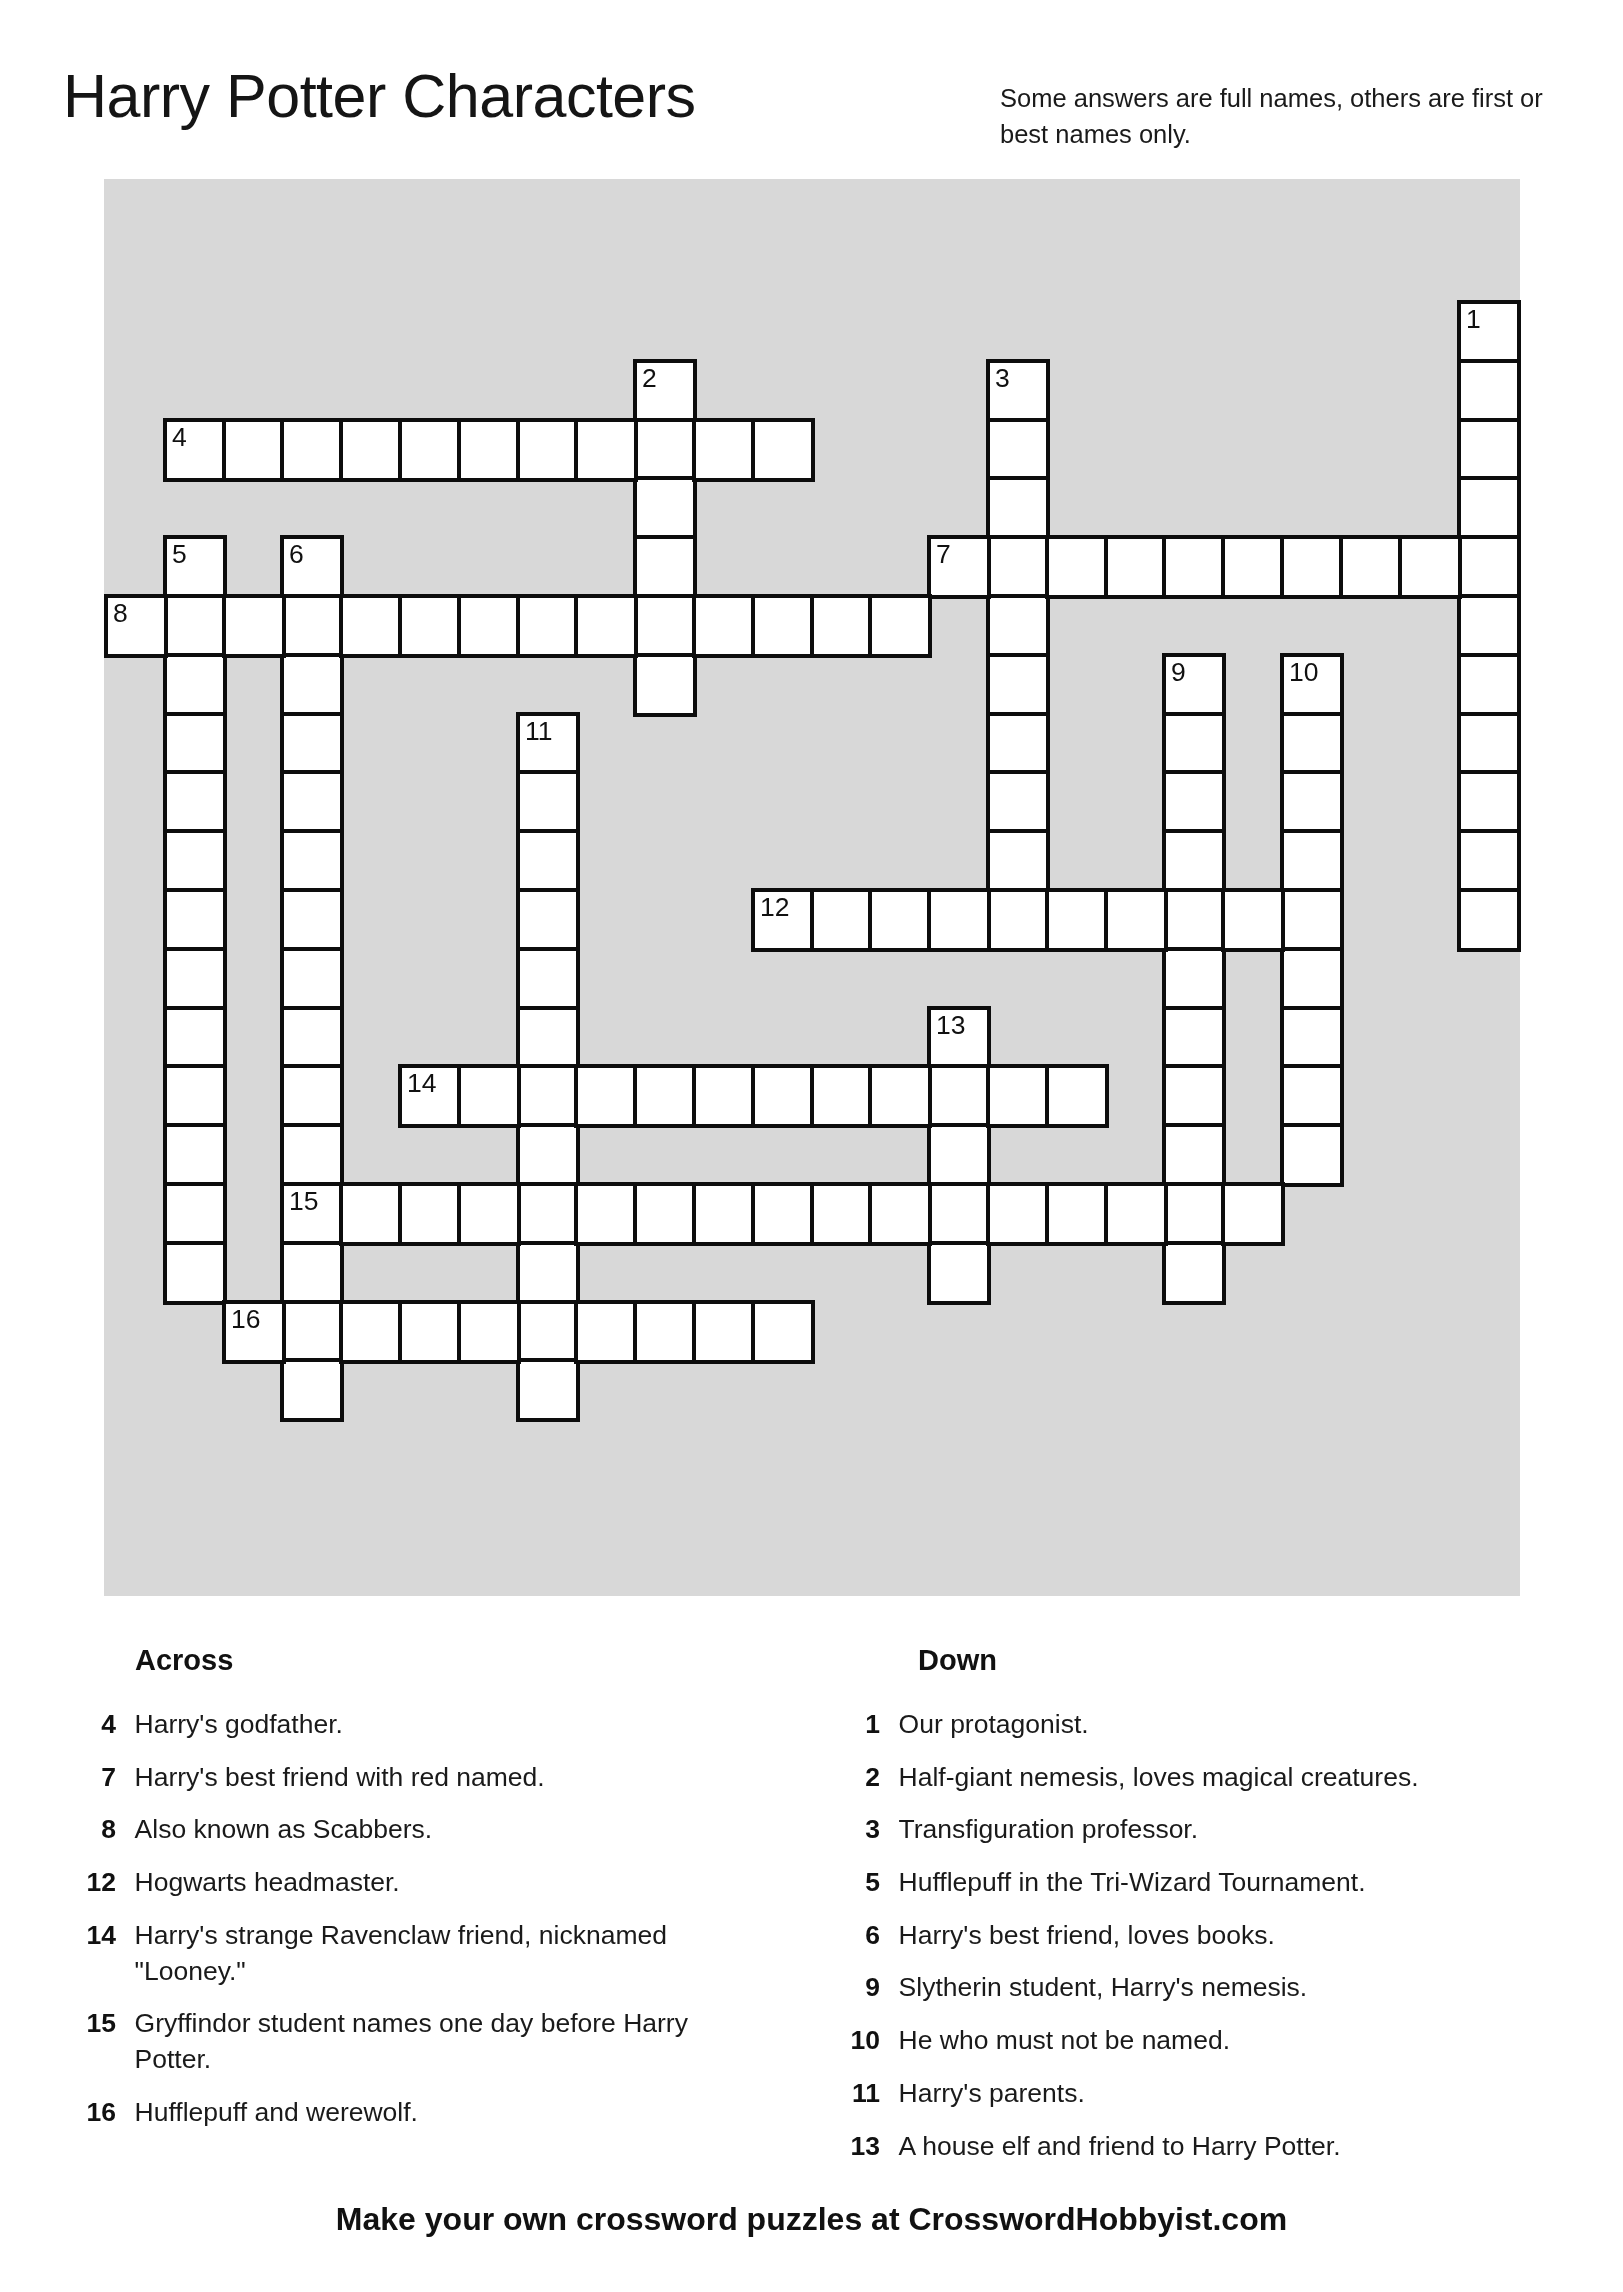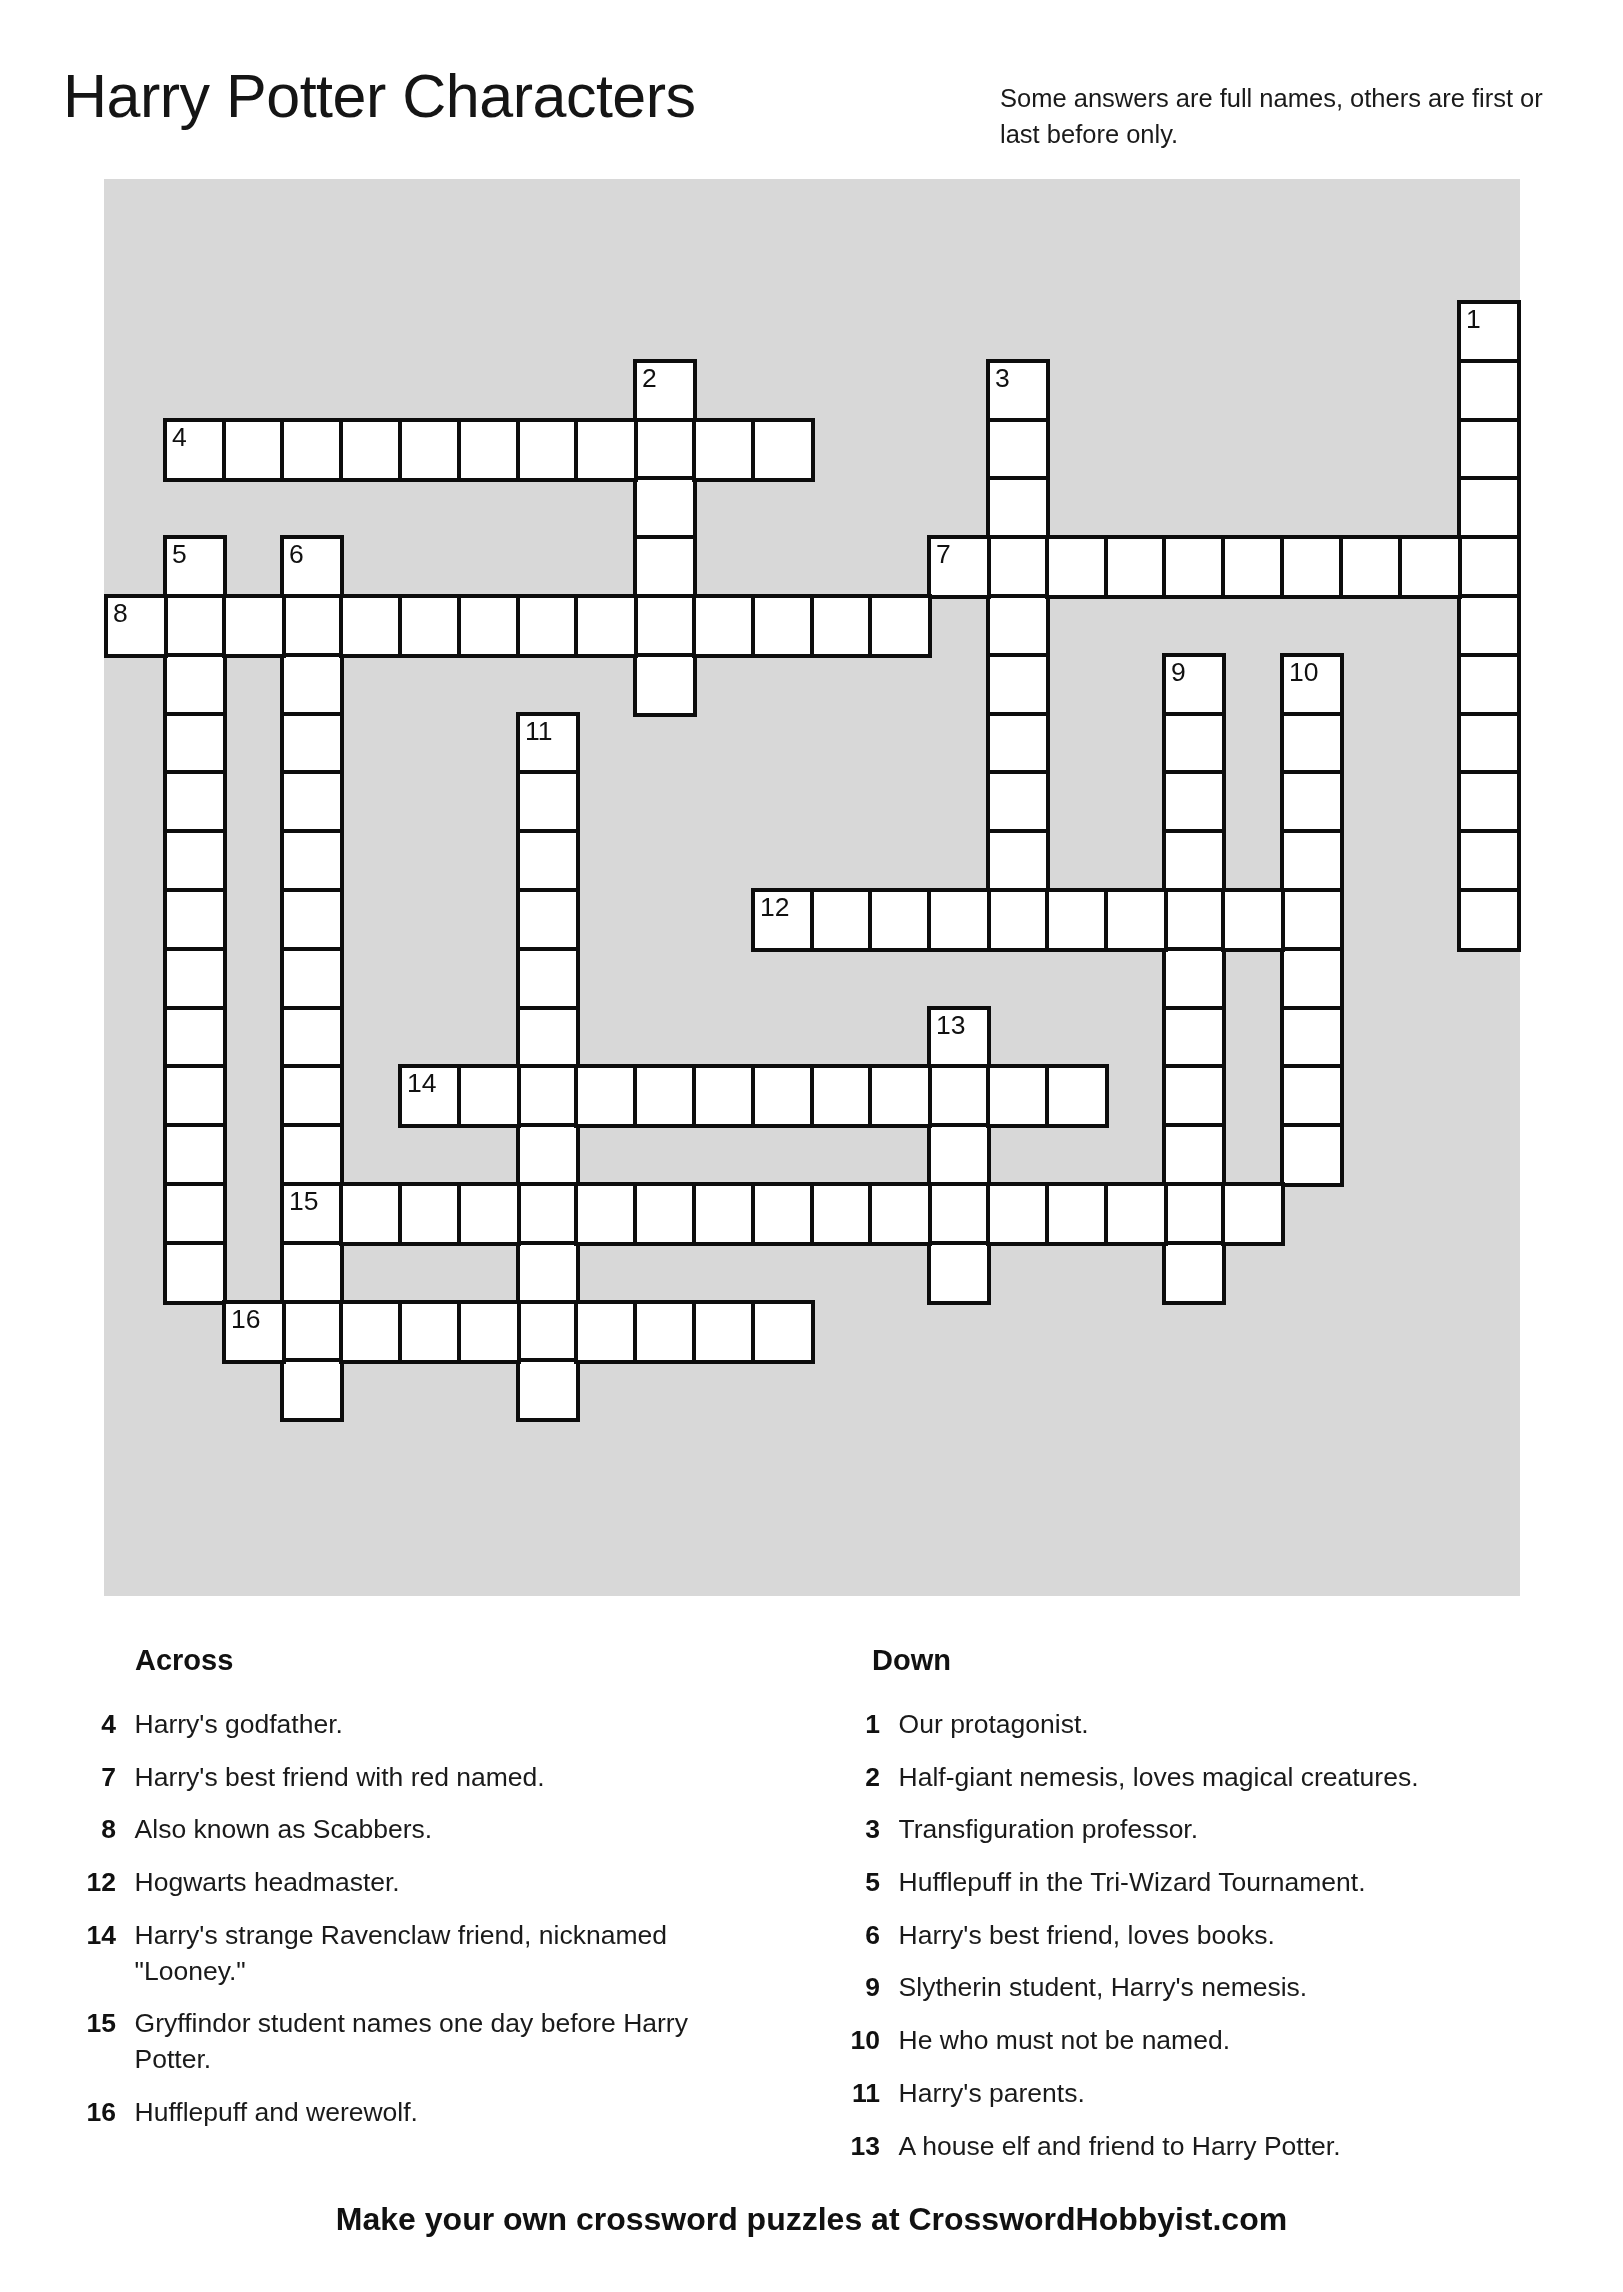--- a/index.html
+++ b/index.html
@@ -44,21 +44,21 @@
   }
 
   
   .clue-section { position: absolute; }
   .clue-section.across { left: 74px;  top: 1642px; width: 647px; }
   .clue-section.down   { left: 838px; top: 1642px; width: 686px; }
   .clue-heading {
     font-size: 29px; font-weight: 700; line-height: 36px;
     margin: 0 0 28px 61px; color: #111111;
   }
-  .clue-section.down .clue-heading { margin-left: 34px; }
+  .clue-section.down .clue-heading { margin-left: 80px; }
   .clue { display: flex; margin-bottom: 16.7px; }
   .clue-num {
     flex: 0 0 42px; text-align: right;
     font-size: 26.5px; font-weight: 700; line-height: 36px; color: #111111;
   }
   .clue-text {
     margin-left: 18.6px;
     font-size: 26.5px; line-height: 36px; color: #1a1a1a;
   }
   .clue-section.across .clue-text { width: 567px; }
@@ -70,21 +70,21 @@
     text-align: center;
     font-size: 32px; font-weight: 700; line-height: 39px; color: #111111;
   }
 </style>
 </head>
 <body>
 
 <div class="title">Harry Potter Characters</div>
 <div class="subtitle">
   <span>Some answers are full names, others are first or</span><br>
-  <span>last before only.</span>
+  <span>best names only.</span>
 </div>
 
 <div class="puzzle-bg"></div>
 <div class="grid-layer">
     <div class="cell" style="left: 1457px; top: 300px;">
       <span class="num">1</span>
     </div>
     <div class="cell" style="left: 1457px; top: 359px;"></div>
     <div class="cell" style="left: 1457px; top: 418px;"></div>
     <div class="cell" style="left: 1457px; top: 476px;"></div>

